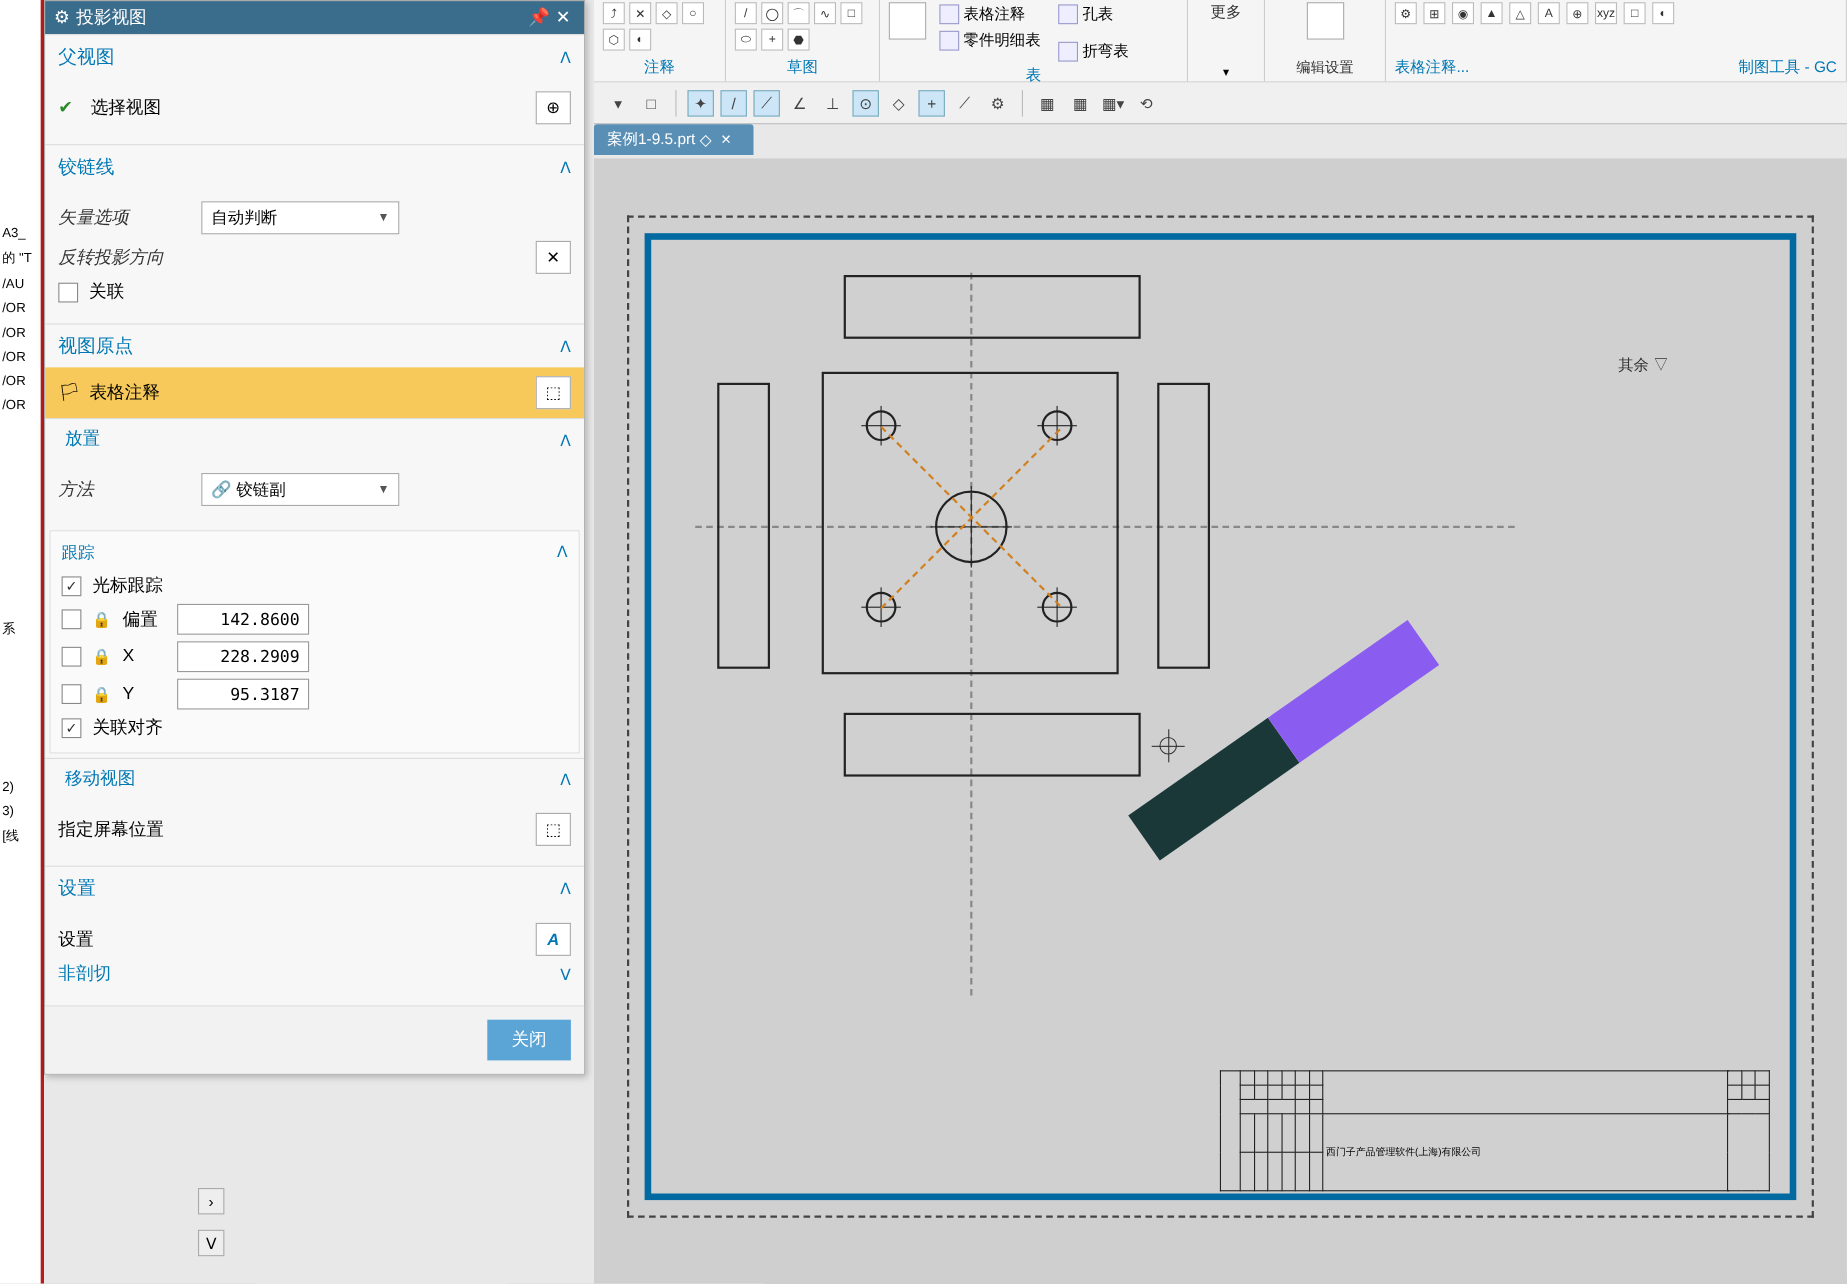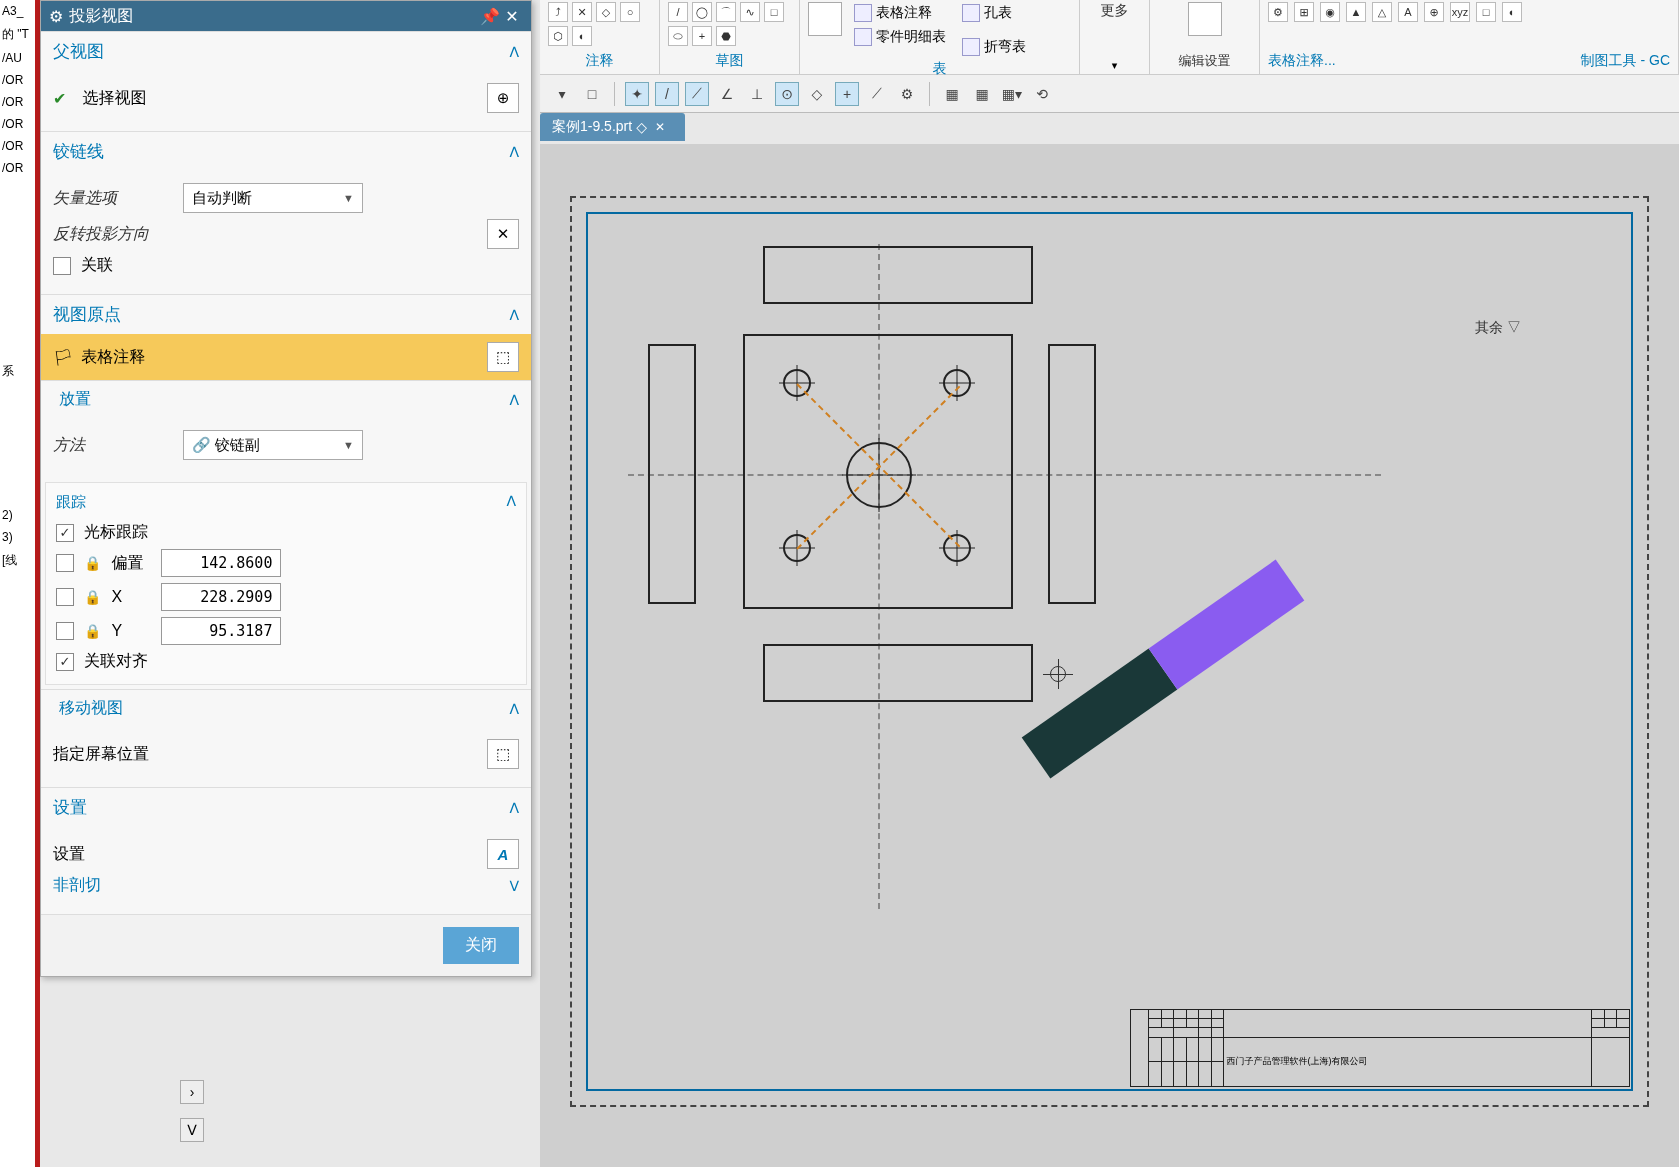--- a/index.html
+++ b/index.html
@@ -20,21 +20,21 @@
 .toolbar2 { position: absolute; top: 75px; left: 540px; right: 0; height: 38px; background: #f0f0f0; border-bottom: 1px solid #bbb; display: flex; align-items: center; padding: 0 10px; gap: 6px; }
 .tool-icon { width: 24px; height: 24px; border: 1px solid transparent; display: flex; align-items: center; justify-content: center; font-size: 14px; color: #444; }
 .tool-icon.active { background: #cde6f7; border-color: #7ab; }
 .tool-sep { width: 1px; height: 24px; background: #bbb; margin: 0 4px; }
 
 
 .filetab { position: absolute; top: 113px; left: 540px; height: 28px; background: #5a8fb5; color: #fff; padding: 0 20px 0 12px; display: flex; align-items: center; font-size: 14px; border-radius: 3px 3px 0 0; }
 .filetab .close { margin-left: 8px; font-size: 12px; }
 
 
-.tree-sliver { position: absolute; left: 0; top: 0; width: 40px; height: 100%; background: #fff; border-right: 5px solid #b91c1c; font-size: 12px; }
+.tree-sliver { position: absolute; left: 0; top: 0; width: 40px; height: 100%; background: #fff; border-right: 3px solid #b91c1c; font-size: 12px; padding-top: 200px; }
 .tree-sliver div { padding: 4px 2px; white-space: nowrap; overflow: hidden; }
 
 
 .dialog { position: absolute; left: 40px; top: 0; width: 492px; background: #f7f7f7; border: 1px solid #aaa; box-shadow: 2px 2px 6px rgba(0,0,0,0.25); }
 .dialog-header { background: #3a6c8c; color: #fff; height: 30px; display: flex; align-items: center; padding: 0 8px; font-size: 16px; }
 .dialog-header .gear { margin-right: 6px; }
 .dialog-header .spacer { flex: 1; }
 .dialog-header .hbtn { width: 22px; height: 22px; display: flex; align-items: center; justify-content: center; color: #fff; cursor: pointer; }
 
 .section-header { color: #0078b4; font-size: 17px; padding: 8px 12px; display: flex; align-items: center; justify-content: space-between; border-top: 1px solid #ddd; }
@@ -58,41 +58,41 @@
 
 .input-box { border: 1px solid #999; background: #fff; height: 28px; padding: 0 8px; font-size: 15px; width: 120px; text-align: right; font-family: monospace; }
 .lock { color: #c9a030; font-size: 14px; }
 
 .dialog-footer { padding: 12px; display: flex; justify-content: flex-end; border-top: 1px solid #ddd; background: #f2f2f2; }
 .close-btn { background: #5aa5d6; color: #fff; border: none; padding: 8px 22px; font-size: 16px; }
 
 
 .canvas { position: absolute; top: 144px; left: 540px; right: 0; bottom: 0; background: #cfcfcf; }
 .sheet { position: absolute; left: 30px; top: 52px; right: 30px; bottom: 60px; border: 2px dashed #444; background: #d0d0d0; }
-.inner-frame { position: absolute; left: 14px; top: 14px; right: 14px; bottom: 14px; border: 2px solid #0369a1; }
+.inner-frame { position: absolute; left: 14px; top: 14px; right: 14px; bottom: 14px; border: 6px solid #0369a1; }
 
 
 .shape { position: absolute; border: 2px solid #222; background: transparent; }
 .center-line-h { position: absolute; border-top: 2px dashed #888; height: 0; }
 .center-line-v { position: absolute; border-left: 2px dashed #888; width: 0; }
 
 .circle { position: absolute; border: 2px solid #222; border-radius: 50%; }
 .cross { position: absolute; }
 .cross::before, .cross::after { content: ""; position: absolute; background: #222; }
 .cross::before { left: 50%; top: -4px; bottom: -4px; width: 1px; transform: translateX(-50%); }
 .cross::after { top: 50%; left: -4px; right: -4px; height: 1px; transform: translateY(-50%); }
 
 .diag-line { position: absolute; border-top: 2px dashed #d08020; transform-origin: left center; }
 
 .rod { position: absolute; transform: rotate(-35deg); transform-origin: center; }
 .rod .half { position: absolute; top: 0; bottom: 0; }
 .rod .half.dark { left: 0; width: 50%; background: #1a3838; }
 .rod .half.purple { right: 0; width: 50%; background: #8a5cf0; }
 
-.titleblock { position: absolute; right: 1px; bottom: 2px; width: 500px; height: 78px; }
+.titleblock { position: absolute; right: 18px; bottom: 2px; width: 500px; height: 110px; }
 .titleblock table { width: 100%; height: 100%; border-collapse: collapse; }
 .titleblock td { border: 1px solid #222; font-size: 9px; padding: 1px 2px; }
 
 .stamp { position: absolute; right: 110px; top: 105px; font-size: 14px; color: #333; }
 
 .cursor-mark { position: absolute; width: 30px; height: 30px; }
 .cursor-mark::before, .cursor-mark::after { content:""; position:absolute; background:#333; }
 .cursor-mark::before { left:50%; top:0; bottom:0; width:1px; }
 .cursor-mark::after { top:50%; left:0; right:0; height:1px; }
 .cursor-mark .ring { position:absolute; left:50%; top:50%; width:16px; height:16px; border:1px solid #333; border-radius:50%; transform:translate(-50%,-50%); }

